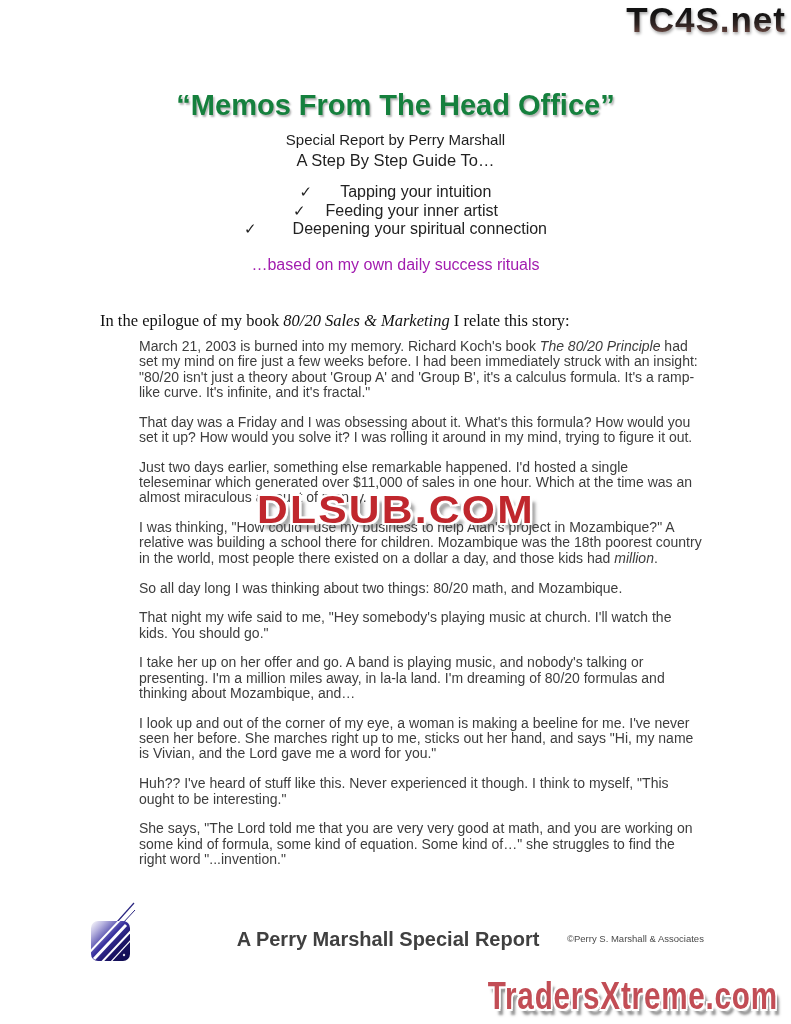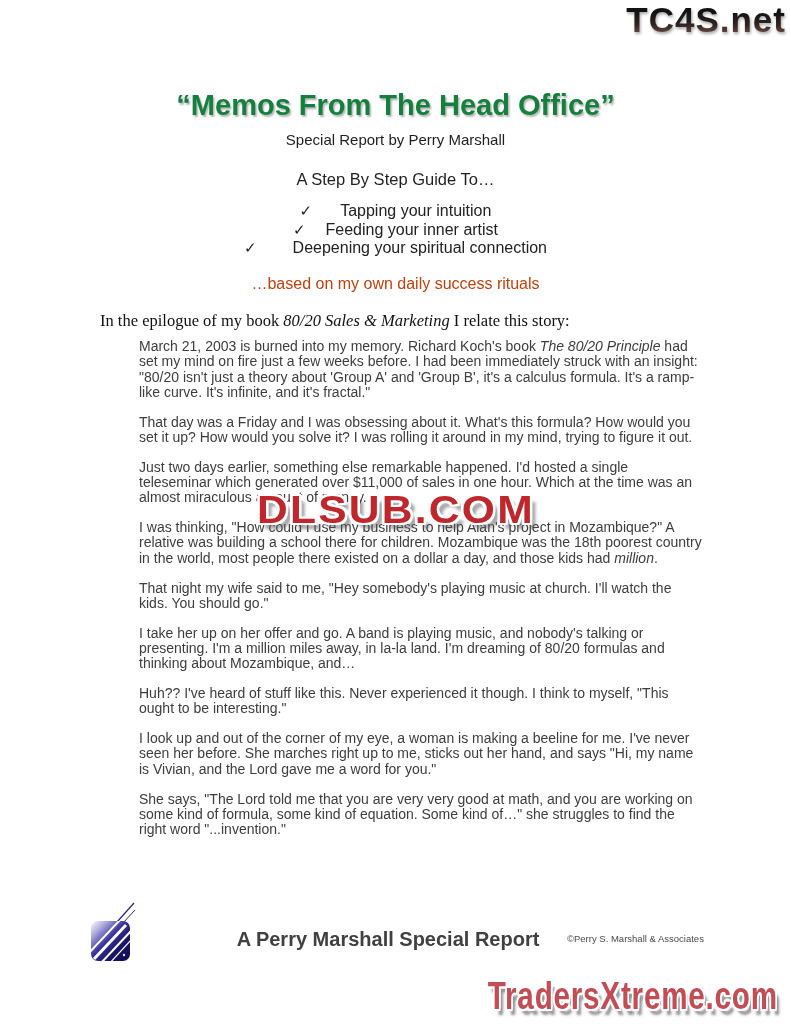--- a/index.html
+++ b/index.html
@@ -87,21 +87,20 @@
     color: #15803d;
     text-shadow: 1.5px 1.5px 2px rgba(0,0,0,0.3);
   }
   .doc-subtitle {
     margin-top: 8px;
     font-size: 15px;
     line-height: 20px;
     color: #1f1f1f;
   }
   .guide-line {
-    margin-top: 19px;
     font-size: 16.5px;
     line-height: 20px;
     color: #1f1f1f;
     text-align: center;
   }
   .checklist { margin-top: 13px; }
   .check-row {
     display: flex;
     justify-content: center;
     font-size: 16px;
@@ -109,21 +108,21 @@
     color: #222222;
   }
   .check-row .check { font-size: 15px; }
   .check-row.r1 .check { margin-right: 28px; }
   .check-row.r2 .check { margin-right: 20px; }
   .check-row.r3 .check { margin-right: 36px; }
   .based-line {
     margin-top: 16px;
     font-size: 16px;
     line-height: 19px;
-    color: #c2410c;
+    color: #a21caf;
   }
 
   
   .intro-line {
     position: absolute;
     top: 303px;
     left: 92px;
     margin: 8px;
     font-family: "Liberation Serif", serif;
     font-size: 16.5px;
@@ -197,24 +196,25 @@
     <div class="based-line">…based on my own daily success rituals</div>
   </header>
 
   <p class="intro-line"><span>In the epilogue of my book </span><em>80/20 Sales &amp; Marketing</em><span> I relate this story:</span></p>
 
   <div class="story">
       <p><span>March 21, 2003 is burned into my memory. Richard Koch's book </span><em>The 80/20 Principle</em><span> had set my mind on fire just a few weeks before. I had been immediately struck with an insight: "80/20 isn't just a theory about 'Group A' and 'Group B', it's a calculus formula. It's a ramp-like curve. It's infinite, and it's fractal."</span></p>
       <p><span>That day was a Friday and I was obsessing about it. What's this formula? How would you set it up? How would you solve it? I was rolling it around in my mind, trying to figure it out.</span></p>
       <p><span>Just two days earlier, something else remarkable happened. I'd hosted a single teleseminar which generated over $11,000 of sales in one hour. Which at the time was an almost miraculous amount of money.</span></p>
       <p><span>I was thinking, "How could I use my business to help Alan's project in Mozambique?" A relative was building a school there for children. Mozambique was the 18th poorest country in the world, most people there existed on a dollar a day, and those kids had </span><em>million</em><span>.</span></p>
+      <p><span>So all day long I was thinking about two things: 80/20 math, and Mozambique.</span></p>
       <p><span>That night my wife said to me, "Hey somebody's playing music at church. I'll watch the kids. You should go."</span></p>
       <p><span>I take her up on her offer and go. A band is playing music, and nobody's talking or presenting. I'm a million miles away, in la-la land. I'm dreaming of 80/20 formulas and thinking about Mozambique, and…</span></p>
+      <p><span>I look up and out of the corner of my eye, a woman is making a beeline for me. I've never seen her before. She marches right up to me, sticks out her hand, and says "Hi, my name is Vivian, and the Lord gave me a word for you."</span></p>
       <p><span>Huh?? I've heard of stuff like this. Never experienced it though. I think to myself, "This ought to be interesting."</span></p>
-      <p><span>I look up and out of the corner of my eye, a woman is making a beeline for me. I've never seen her before. She marches right up to me, sticks out her hand, and says "Hi, my name is Vivian, and the Lord gave me a word for you."</span></p>
       <p><span>She says, "The Lord told me that you are very very good at math, and you are working on some kind of formula, some kind of equation. Some kind of…" she struggles to find the right word "...invention."</span></p>
     </div>
 
   <div class="wm wm-dlsub">DLSUB.COM</div>
 
   <svg class="footer-logo" viewBox="0 0 48 62" xmlns="http://www.w3.org/2000/svg" aria-hidden="true">
     <defs>
       <linearGradient id="lg" x1="0" y1="0" x2="1" y2="1">
         <stop offset="0" stop-color="#ffffff"></stop>
         <stop offset="0.18" stop-color="#b9b5e0"></stop>

